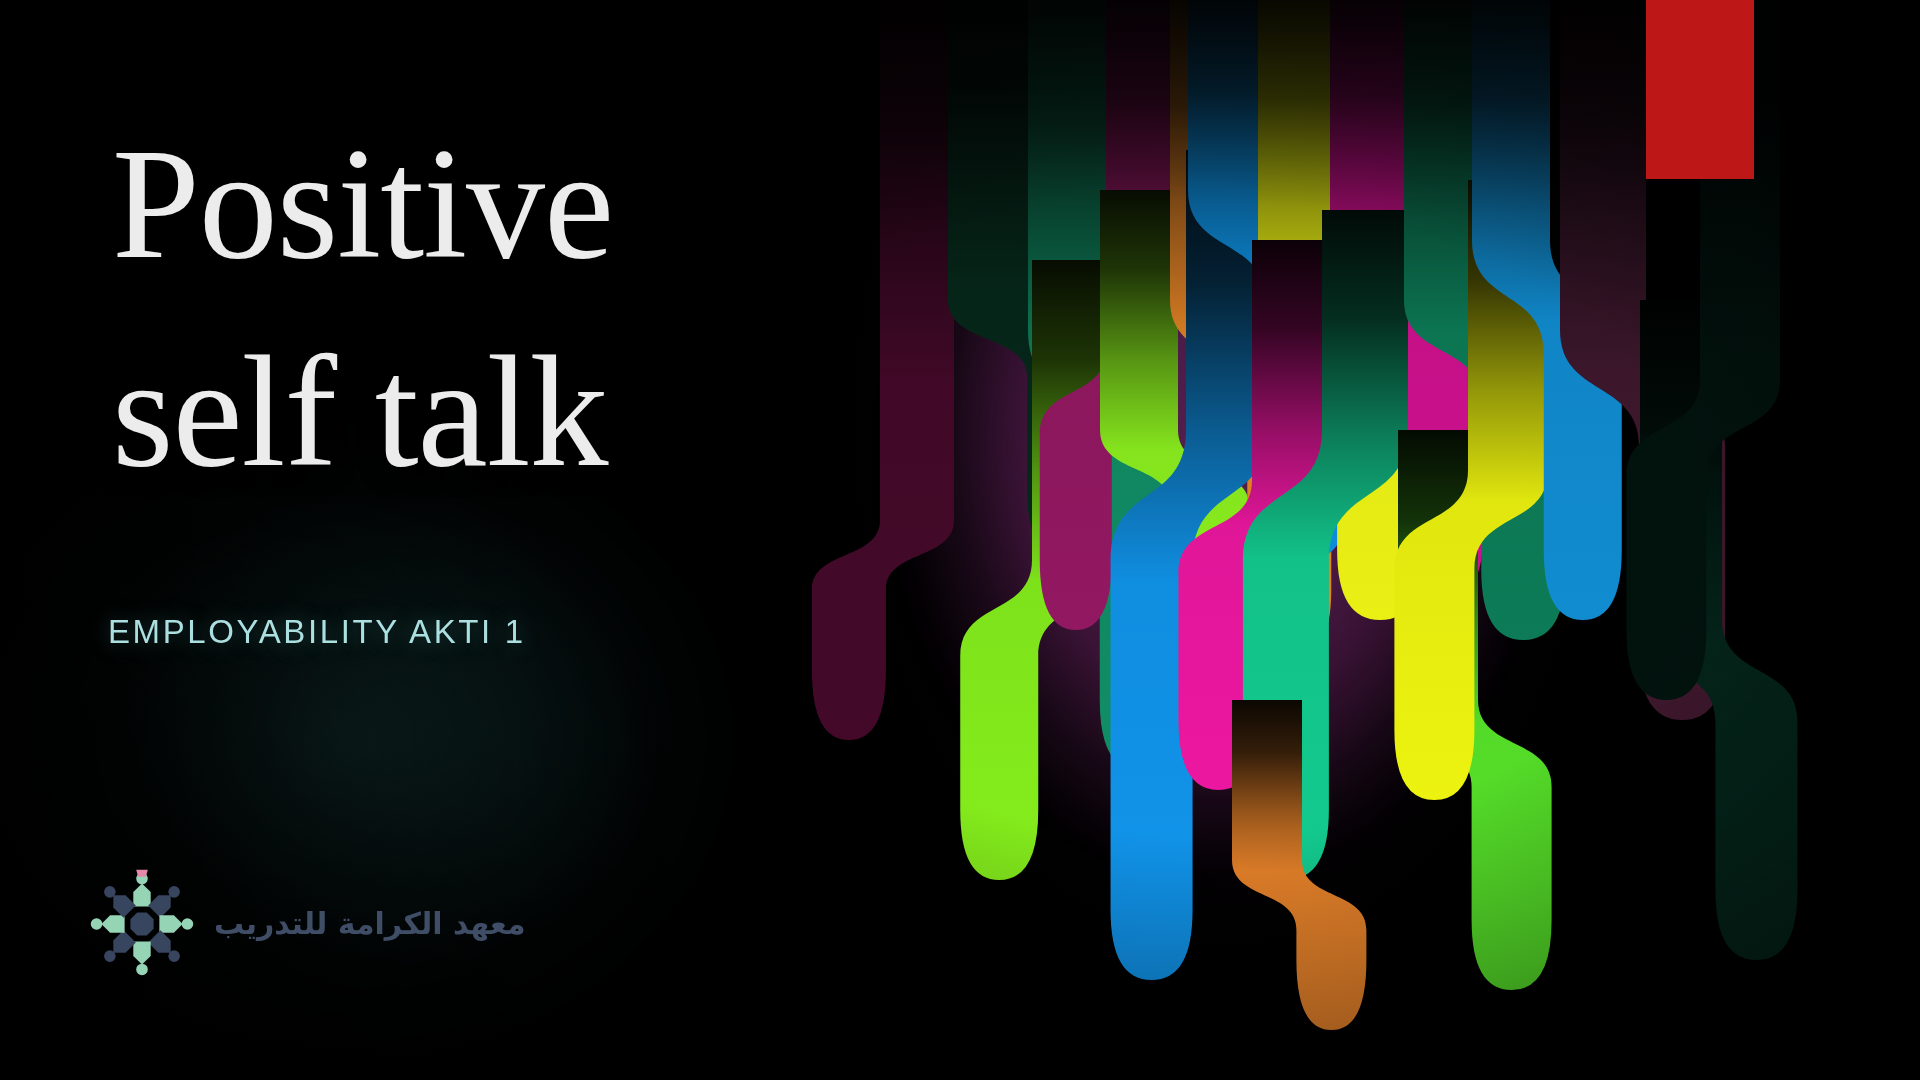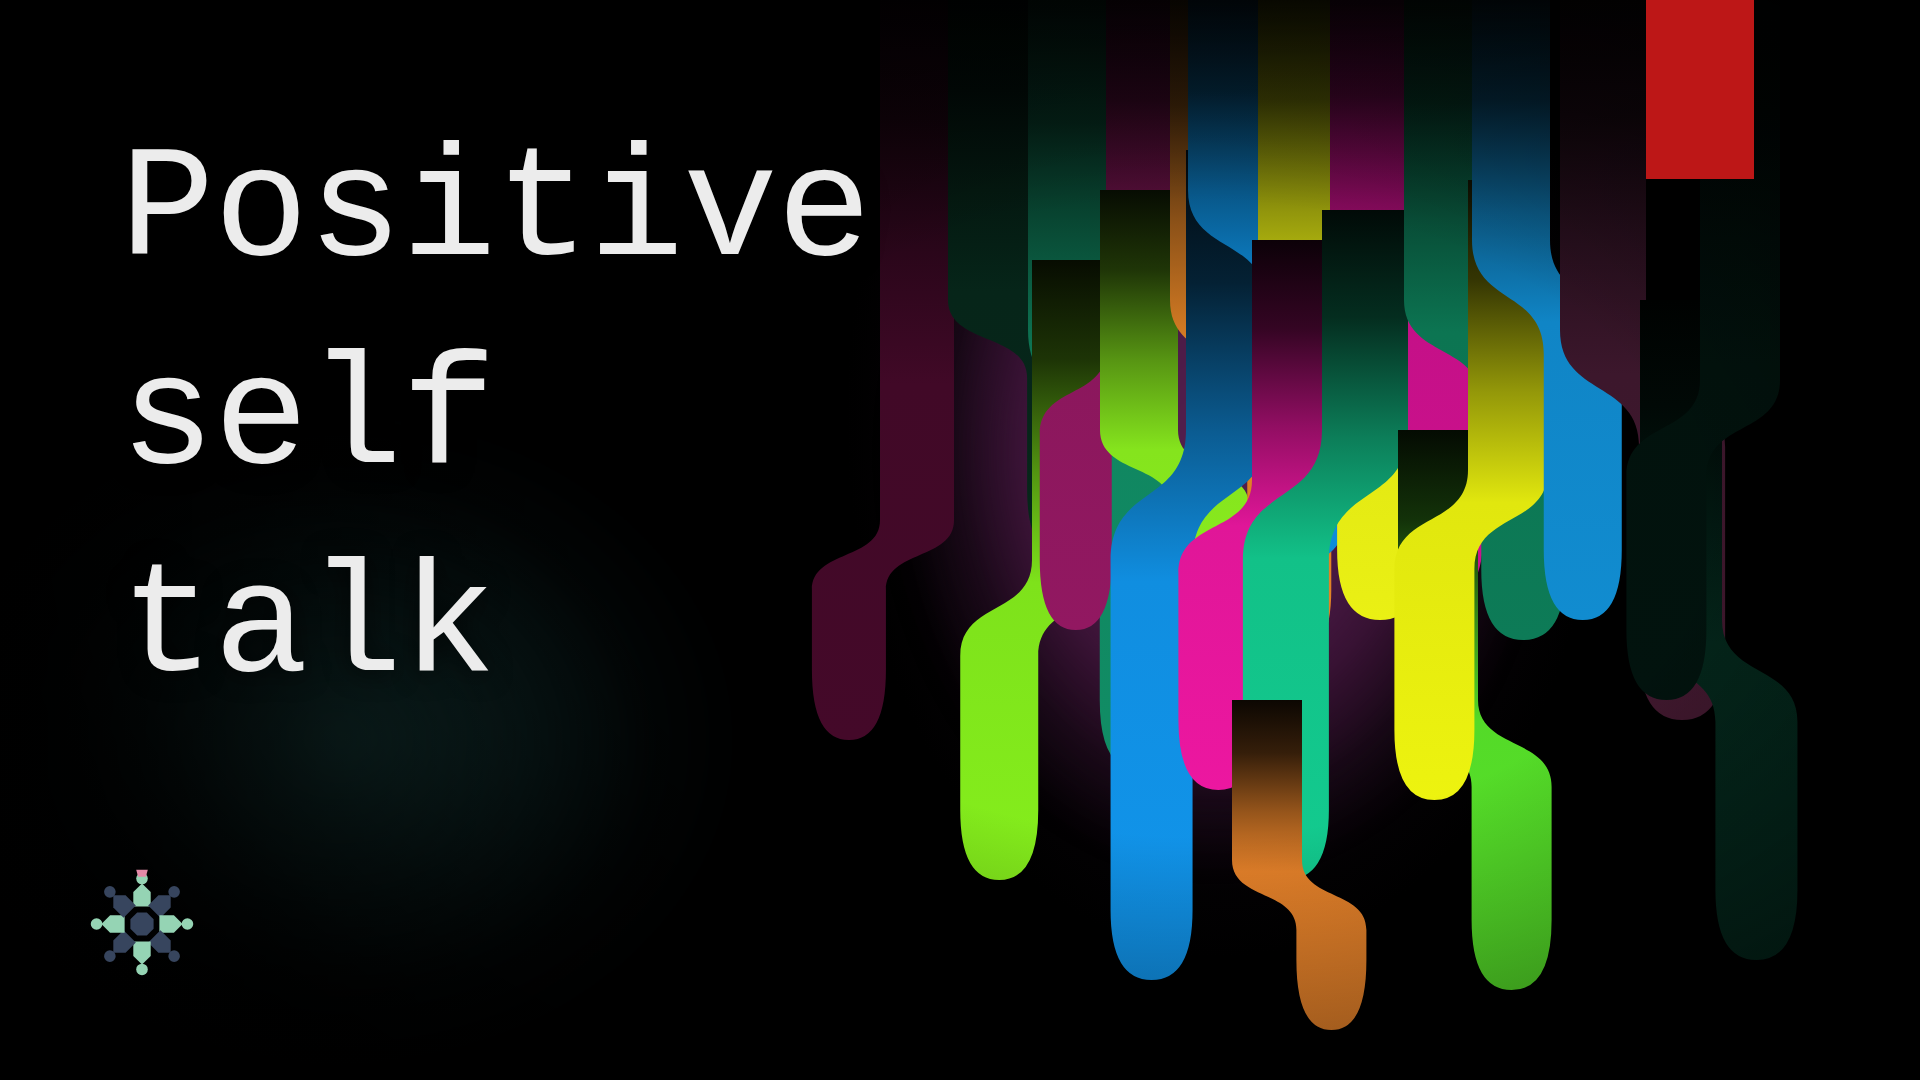--- a/index.html
+++ b/index.html
@@ -43,23 +43,23 @@
 
   
   #ribbons{position:absolute;left:0;top:0;width:1920px;height:1080px;}
 
   
   #red-bar{position:absolute;}
 
   
   #title-block{position:absolute;left:108px;top:96px;width:720px;}
   #slide-title{
-    font-family:Liberation Mono, monospace;
+    font-family:Liberation Serif, serif;
     font-size:158px;line-height:208px;font-weight:300;
-    letter-spacing:-1px;color:#ececec;margin:12px;white-space:pre-line;
+    letter-spacing:-1px;color:#ececec;margin:4px;white-space:pre-line;
     text-shadow:0 2px 26px rgba(0,0,0,.75);
   }
   #subtitle{
     position:absolute;left:108px;top:613px;
     font-size:33px;letter-spacing:2.6px;font-weight:400;
     color:#abdfe0;white-space:nowrap;
     text-shadow:0 0 22px rgba(120,210,210,.35);
   }
 
   
@@ -263,20 +263,21 @@
 
   <div id="vignette"></div>
 
   <div id="red-bar" style="left: 1646px; top: 0px; width: 108px; height: 179px; background: rgb(189, 23, 23);"></div>
 
   <div id="title-block">
     <h1 id="slide-title">Positive
 self talk</h1>
   </div>
 
+  <div id="subtitle">EMPLOYABILITY AKTI 1</div>
 
   <div id="logo">
     <svg id="logo-mark" viewBox="0 0 120 120">
       <g id="logo-mark-group">
           <polygon points="72.0,65.0 65.0,72.0 55.0,72.0 48.0,65.0 48.0,55.0 55.0,48.0 65.0,48.0 72.0,55.0" fill="#37455e"></polygon>
           <path d="M 60 18 L 69 27 L 69 42 L 51 42 L 51 27 Z" fill="#95d4b4" transform="rotate(0 60 60)"></path>
           <circle cx="60" cy="13" r="6" fill="#95d4b4" transform="rotate(0 60 60)"></circle>
           <path d="M 60 18 L 69 27 L 69 42 L 51 42 L 51 27 Z" fill="#37455e" transform="rotate(45 60 60)"></path>
           <circle cx="60" cy="13" r="6" fill="#37455e" transform="rotate(45 60 60)"></circle>
           <path d="M 60 18 L 69 27 L 69 42 L 51 42 L 51 27 Z" fill="#95d4b4" transform="rotate(90 60 60)"></path>
@@ -288,16 +289,17 @@
           <path d="M 60 18 L 69 27 L 69 42 L 51 42 L 51 27 Z" fill="#37455e" transform="rotate(225 60 60)"></path>
           <circle cx="60" cy="13" r="6" fill="#37455e" transform="rotate(225 60 60)"></circle>
           <path d="M 60 18 L 69 27 L 69 42 L 51 42 L 51 27 Z" fill="#95d4b4" transform="rotate(270 60 60)"></path>
           <circle cx="60" cy="13" r="6" fill="#95d4b4" transform="rotate(270 60 60)"></circle>
           <path d="M 60 18 L 69 27 L 69 42 L 51 42 L 51 27 Z" fill="#37455e" transform="rotate(315 60 60)"></path>
           <circle cx="60" cy="13" r="6" fill="#37455e" transform="rotate(315 60 60)"></circle>
           <path d="M 54 4 L 66 4 L 64 11 L 56 11 Z" fill="#e48aa8"></path>
         </g>
     </svg>
     <div id="logo-text">
+      <div id="logo-arabic">معهد الكرامة للتدريب</div>
     </div>
   </div>
 
 </div>
 
 </body></html>

